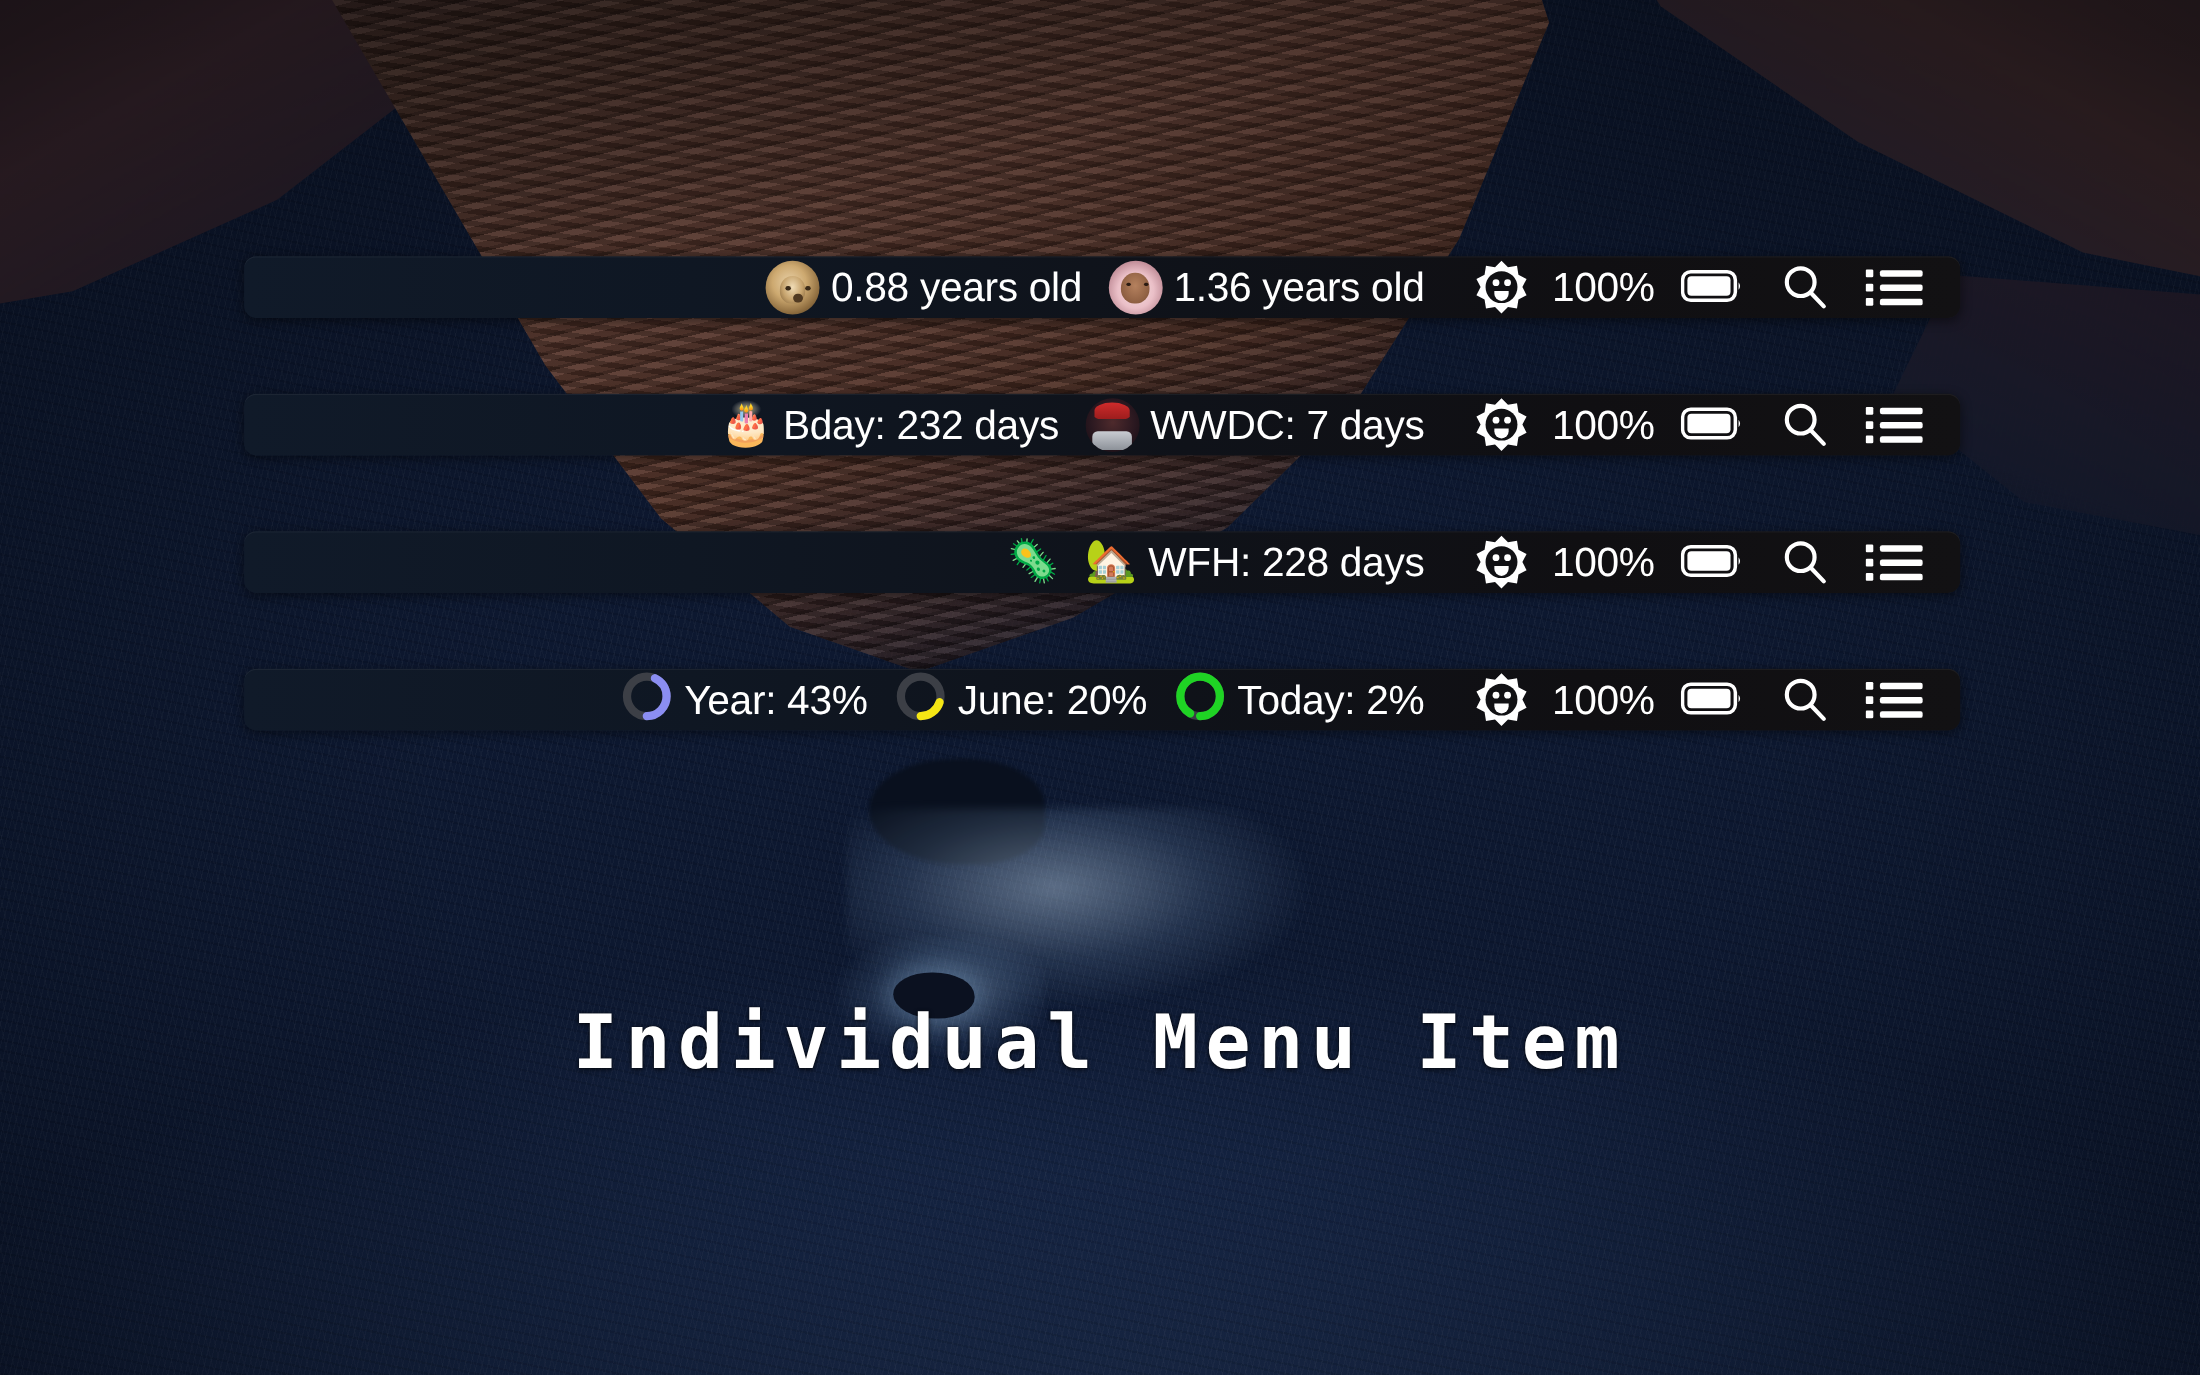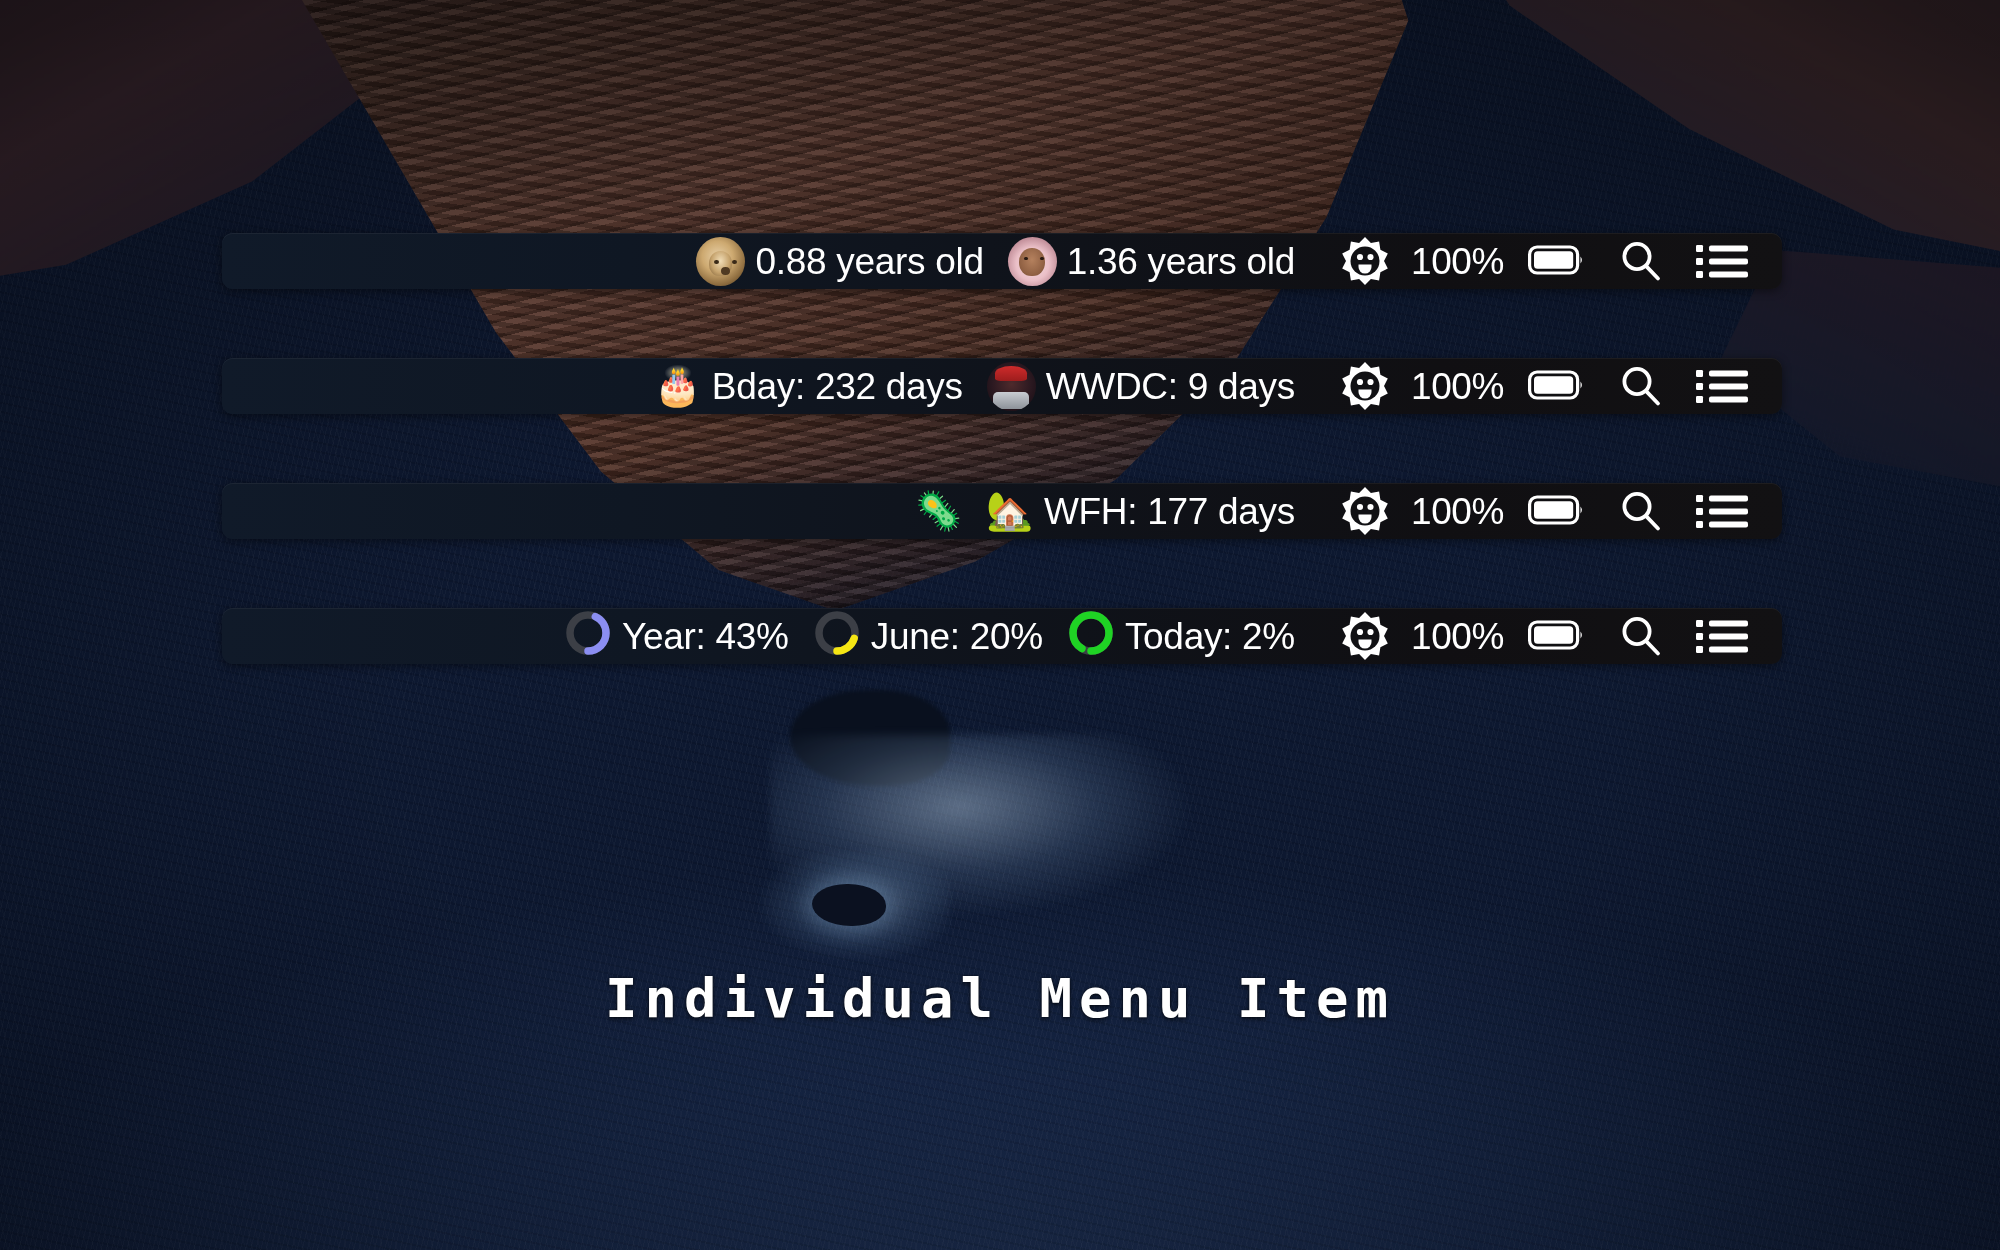--- a/index.html
+++ b/index.html
@@ -161,26 +161,26 @@
   .ring { width:48px; height:48px; flex:0 0 auto; }
 
   
   .mb-status { display:flex; align-items:center; gap:0; padding-left:16px; }
   .st-cell { display:flex; align-items:center; justify-content:center; padding:0 16px; }
   .st-pct { color:#fff; font-size:37px; line-height:1; letter-spacing:-.4px; padding-right:8px; padding-left:4px; }
   .ic { display:block; }
 
   
   #caption {
-    position:absolute; left:0; right:0; top:967px;
+    position:absolute; left:0; right:0; top:909px;
     text-align:center;
     color:#fff;
     font-family:"DejaVu Sans Mono", monospace;
     font-weight:bold;
-    font-size:54px;
+    font-size:68px;
     letter-spacing:7px;
     text-shadow:0 2px 5px rgba(0,0,0,.55), 0 0 2px rgba(0,0,0,.7);
   }
 </style>
 </head>
 <body>
 
 <div id="wallpaper">
   <div class="wp-ocean"></div>
   <div class="wp-ocean-tex"></div>
@@ -245,21 +245,21 @@
       </div>
     </div>
     <div class="menu-bar">
       <div class="mb-items">
         <div class="mb-item">
           <span class="emo">🎂</span>
           <span class="mb-label">Bday: 232 days</span>
         </div>
         <div class="mb-item">
           <span class="avatar av-wwdc"></span>
-          <span class="mb-label">WWDC: 9 days</span>
+          <span class="mb-label">WWDC: 7 days</span>
         </div>
       </div>
       <div class="mb-status">
         <span class="st-cell">
           <svg class="ic" width="52" height="52" viewBox="0 0 52 52">
             <polygon points="26.0,2.0 31.9,7.9 40.1,6.6 41.4,14.8 48.8,18.6 45.0,26.0 48.8,33.4 41.4,37.2 40.1,45.4 31.9,44.1 26.0,50.0 20.1,44.1 11.9,45.4 10.6,37.2 3.2,33.4 7.0,26.0 3.2,18.6 10.6,14.8 11.9,6.6 20.1,7.9" fill="#ffffff"></polygon>
             <circle cx="26" cy="26" r="14.5" fill="#111114"></circle>
             <circle cx="21" cy="22" r="3.1" fill="#ffffff"></circle>
             <circle cx="31.5" cy="22" r="3.1" fill="#ffffff"></circle>
             <path d="M19.5 29.5 h13 v2.6 a6.5 6.5 0 0 1 -13 0 z" fill="#ffffff"></path>
@@ -291,21 +291,21 @@
         </span>
       </div>
     </div>
     <div class="menu-bar">
       <div class="mb-items">
         <div class="mb-item">
           <span class="emo">🦠</span>
         </div>
         <div class="mb-item">
           <span class="emo">🏡</span>
-          <span class="mb-label">WFH: 177 days</span>
+          <span class="mb-label">WFH: 228 days</span>
         </div>
       </div>
       <div class="mb-status">
         <span class="st-cell">
           <svg class="ic" width="52" height="52" viewBox="0 0 52 52">
             <polygon points="26.0,2.0 31.9,7.9 40.1,6.6 41.4,14.8 48.8,18.6 45.0,26.0 48.8,33.4 41.4,37.2 40.1,45.4 31.9,44.1 26.0,50.0 20.1,44.1 11.9,45.4 10.6,37.2 3.2,33.4 7.0,26.0 3.2,18.6 10.6,14.8 11.9,6.6 20.1,7.9" fill="#ffffff"></polygon>
             <circle cx="26" cy="26" r="14.5" fill="#111114"></circle>
             <circle cx="21" cy="22" r="3.1" fill="#ffffff"></circle>
             <circle cx="31.5" cy="22" r="3.1" fill="#ffffff"></circle>
             <path d="M19.5 29.5 h13 v2.6 a6.5 6.5 0 0 1 -13 0 z" fill="#ffffff"></path>

